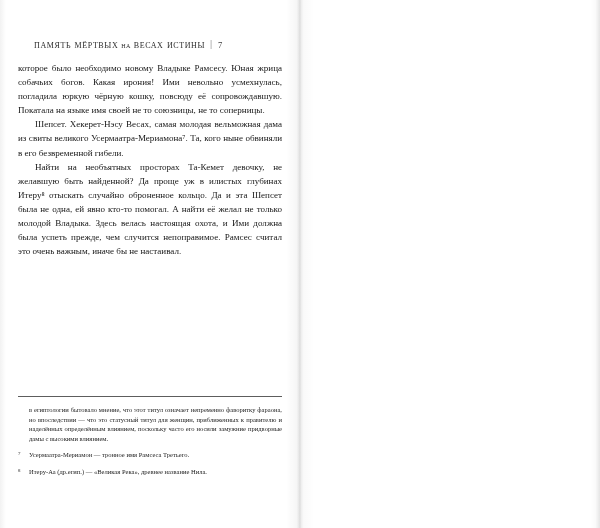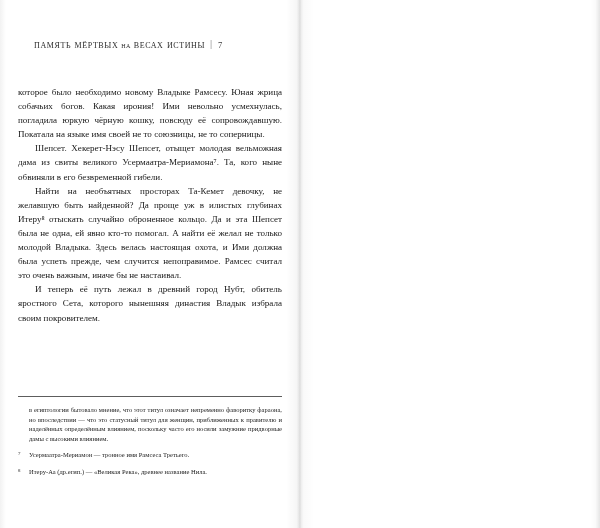--- a/index.html
+++ b/index.html
@@ -55,21 +55,21 @@
   
   .body{
     position:absolute;left:0;right:0;
     font-size:9.05px;
     line-height:14.1px;
     text-align:justify;
     text-justify:inter-word;
     hyphens:manual;
     color:#171717;
   }
-  .body-left{top:85px;left:18px;width:264px;}
+  .body-left{top:61px;left:18px;width:264px;}
   .body p{margin:0;text-indent:17px;}
 
   
   .footnotes{
     position:absolute;left:18px;top:396px;width:264px;
   }
   .fn-rule{
     width:100%;height:1px;background:#5d5d5d;margin:0 0 8px 0;
   }
   .fn-item{
@@ -93,23 +93,22 @@
 <div class="spread">
 
   <div class="page page-left">
 
     <div class="runhead runhead-left">
       <span class="sc">Память мёртвых</span><span class="sc-small" style="margin:0 3px;">на</span><span class="sc">Весах Истины</span><span class="rule-sep">|</span><span class="folio">7</span>
     </div>
 
     <div class="body body-left">
       <p style="text-indent:0;">которое было необходимо новому Владыке Рамсесу. Юная жрица собачьих богов. Какая ирония! Ими невольно усмехнулась, погладила юркую чёрную кошку, повсюду её сопровождавшую. Покатала на языке имя своей не то союзницы, не то соперницы.</p>
-      <p>Шепсет. Хекерет-Нэсу Шепсет, отыщет молодая вельможная дама из свиты великого Усермаатра-Мериамона⁷. Та, кого ныне обвиняли в его безвременной гибели.</p>
+      <p>Шепсет. Хекерет-Нэсу Весах, самая молодая вельможная дама из свиты великого Усермаатра-Мериамона⁷. Та, кого ныне обвиняли в его безвременной гибели.</p>
       <p>Найти на необъятных просторах Та-Кемет девочку, не желавшую быть найденной? Да проще уж в илистых глубинах Итеру⁸ отыскать случайно оброненное кольцо. Да и эта Шепсет была не одна, ей явно кто-то помогал. А найти её желал не только молодой Владыка. Здесь велась настоящая охота, и Ими должна была успеть прежде, чем случится непоправимое. Рамсес считал это очень важным, иначе бы не настаивал.</p>
-      <p>И теперь её путь лежал в древний город Нубт, обитель яростного Сета, которого нынешняя династия Владык избрала своим покровителем.</p>
     </div>
 
     <div class="footnotes">
       <div class="fn-rule"></div>
 
       <div class="fn-item">
         
         <span>в египтологии бытовало мнение, что этот титул означает непременно фаворитку фараона, но впоследствии — что это статусный титул для женщин, приближенных к правителю и наделённых определённым влиянием, поскольку часто его носили замужние придворные дамы с высокими влиянием.</span>
       </div>
 

